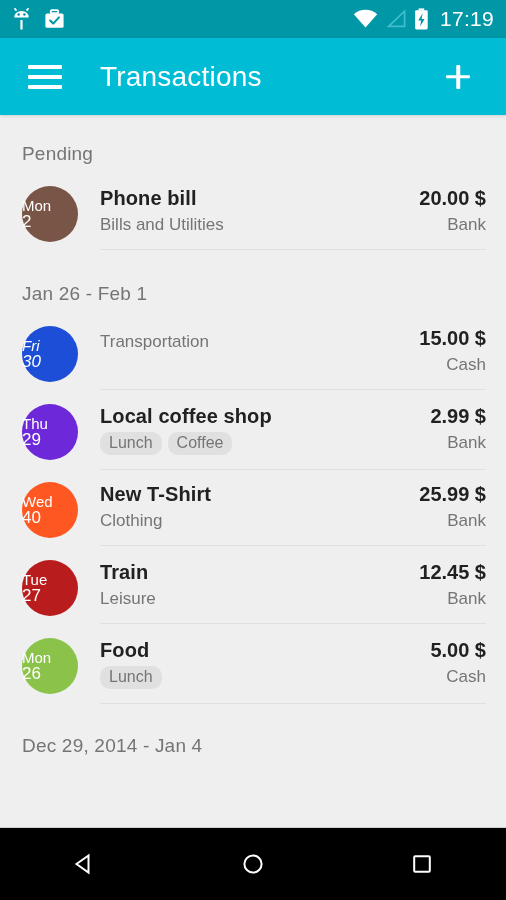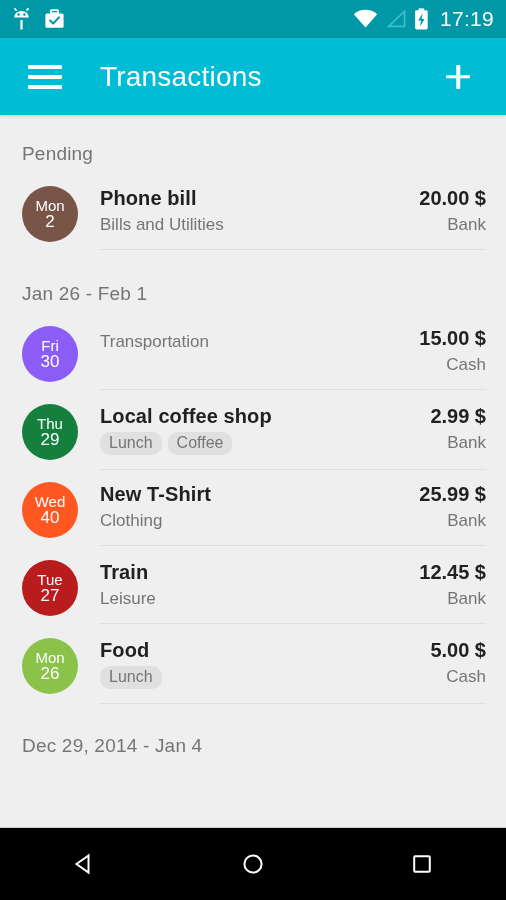--- a/index.html
+++ b/index.html
@@ -47,21 +47,21 @@
   .content { flex:1 1 auto; background:#efefef; overflow:hidden; position:relative; }
 
   .section-header {
     font-size:19px; color:#757575; padding:28px 0 12px 22px; letter-spacing:.2px;
   }
 
   .row { display:flex; align-items:flex-start; padding:0 20px 0 22px; position:relative; min-height:78px; }
   .avatar {
     width:56px; height:56px; border-radius:50%;
     flex:0 0 56px; margin-top:9px;
-    display:flex; flex-direction:column; align-items:center; justify-content:center;
+    display:flex; flex-direction:column; justify-content:center;
     color:#fff; line-height:1.02;
   }
   .avatar .dow { font-size:15px; }
   .avatar .dnum { font-size:17px; }
 
   .row-body {
     flex:1 1 auto; margin-left:22px; padding:10px 0 14px 0;
     border-bottom:1px solid #e0e0e0;
     display:flex;
   }
@@ -149,36 +149,36 @@
             <div class="subtitle">Bills and Utilities</div>
           </div>
           <div class="rb-right">
             <div class="amount">20.00 $</div>
             <div class="account">Bank</div>
           </div>
         </div>
       </div>
       <div class="section-header">Jan 26 - Feb 1</div>
       <div class="row">
-        <div class="avatar" style="background: #8b5cf6;">
+        <div class="avatar" style="background: #1d4ed8; font-style: italic;">
           <span class="dow">Fri</span>
           <span class="dnum">30</span>
         </div>
         <div class="row-body">
           <div class="rb-left">
             <div class="subtitle">Transportation</div>
           </div>
           <div class="rb-right">
             <div class="amount">15.00 $</div>
             <div class="account">Cash</div>
           </div>
         </div>
       </div>
       <div class="row">
-        <div class="avatar" style="background: #15803d;">
+        <div class="avatar" style="background: #6d28d9;">
           <span class="dow">Thu</span>
           <span class="dnum">29</span>
         </div>
         <div class="row-body">
           <div class="rb-left">
             <div class="title">Local coffee shop</div>
             <div class="tags">
               <span class="tag">Lunch</span>
               <span class="tag">Coffee</span>
             </div>

